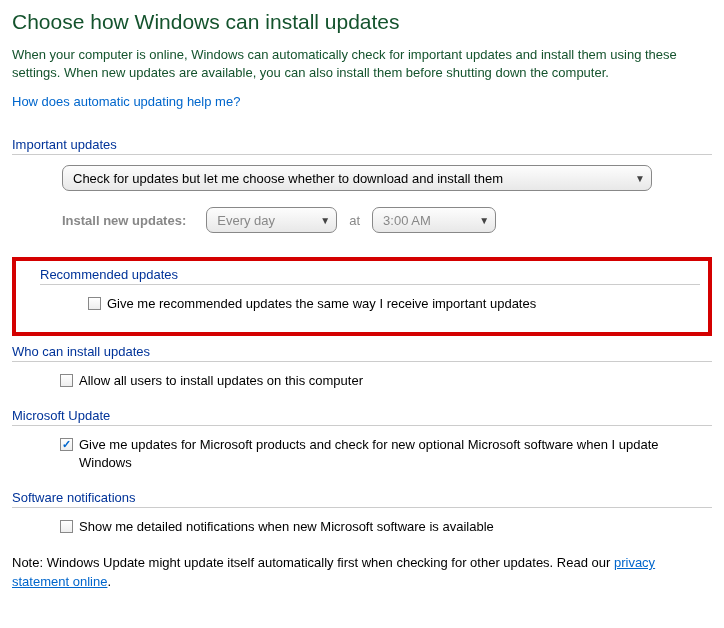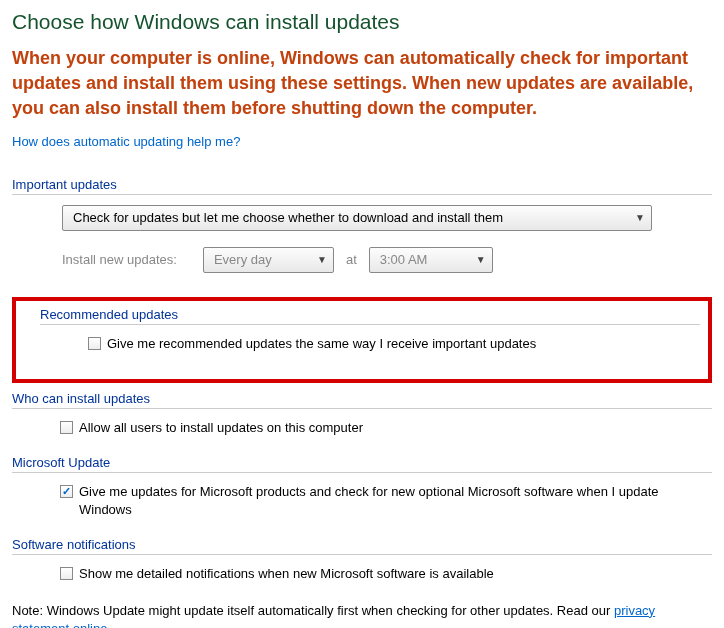--- a/index.html
+++ b/index.html
@@ -13,25 +13,24 @@
     }
     
     h1 {
       color: #14532d;
       font-weight: normal;
       font-size: 21px;
       margin-bottom: 12px;
     }
     
     .intro {
-      font-size: 18px;
+      font-size: 13px;
       line-height: 1.4;
       margin-bottom: 12px;
-      color: #c2410c;
-      font-weight: bold;
+      color: #14532d;
     }
     
     .help-link {
       color: #0066cc;
       text-decoration: none;
       font-size: 13px;
       display: inline-block;
       margin-bottom: 28px;
       cursor: pointer;
     }
@@ -49,21 +48,21 @@
       padding-left: 50px;
       margin-bottom: 16px;
     }
     
     .dropdown {
       display: inline-flex;
       align-items: center;
       justify-content: space-between;
       background: linear-gradient(#fdfdfd, #e8e8e8);
       border: 1px solid #888;
-      border-radius: 2px;
+      border-radius: 7px;
       padding: 3px 6px 3px 10px;
       font-size: 13px;
       cursor: pointer;
       height: 26px;
     }
     
     .dropdown-main { width: 590px; }
     .dropdown-day { width: 131px; }
     .dropdown-time { width: 124px; }
     
@@ -76,22 +75,23 @@
     .schedule-row {
       padding-left: 50px;
       margin-bottom: 24px;
       display: flex;
       align-items: center;
       gap: 8px;
       color: #888;
     }
     
     .schedule-label {
-      margin-right: 18px;
-      font-size: 13px;
+      margin-right: 12px;
+      font-size: 13px;
+      font-weight: bold;
     }
     
     .at-label {
       color: #888;
       margin: 0 4px;
       font-size: 13px;
     }
     
     .highlight-box {
       border: 4px solid #d40000;
@@ -185,21 +185,21 @@
     <div class="dropdown dropdown-time">
       <span>3:00 AM</span>
       <span class="dropdown-arrow">▼</span>
     </div>
   </div>
 </div>
 
 
 <div class="highlight-box">
   <div class="section-header">Recommended updates</div>
-  <div class="checkbox-row" style="margin-bottom:12px;">
+  <div class="checkbox-row" style="margin-bottom:4px;">
     <div class="checkbox"></div>
     <span class="checkbox-label">Give me recommended updates the same way I receive important updates</span>
   </div>
 </div>
 
 
 <div class="section-block">
   <div class="section-header">Who can install updates</div>
   <div class="checkbox-row">
     <div class="checkbox"></div>

